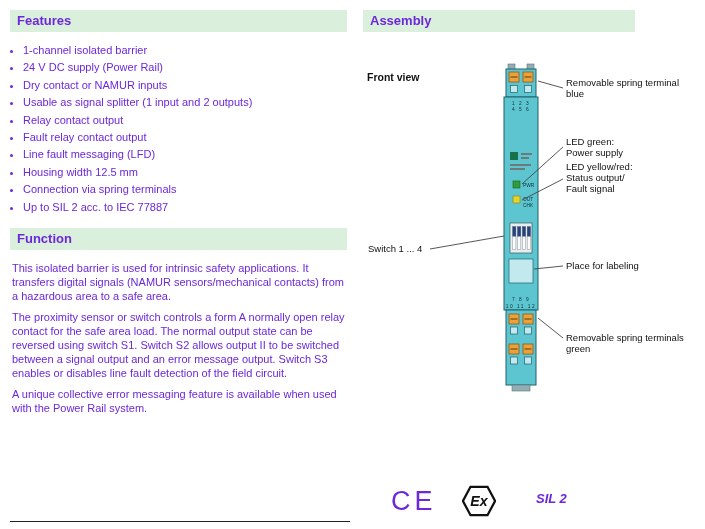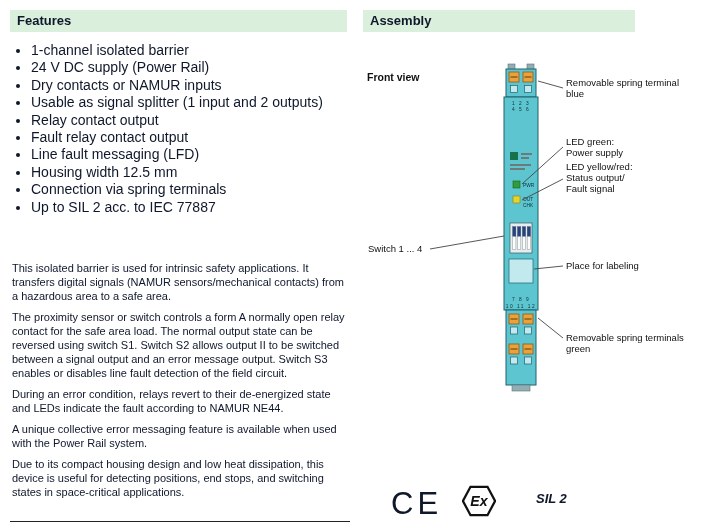--- a/index.html
+++ b/index.html
@@ -1,30 +1,30 @@
 <!DOCTYPE html>
 <html style="--heading-bg: #daefdc; --device-teal: #5cc5d0; --device-teal-dark: #1f636d; --terminal-orange: #e9a23d; --led-green: #2f9e38; --led-yellow: #e6d32b;"><head>
 <meta charset="utf-8">
 <style>
   html,body{margin:0;padding:0;background:#fff;}
   .page{position:relative;width:705px;height:529px;background:#ffffff;overflow:hidden;
-        font-family:"Liberation Sans",sans-serif;color:#0f172a;}
+        font-family:"Liberation Sans",sans-serif;color:#6d28d9;}
   .hbar{position:absolute;height:22px;background:var(--heading-bg,#daefdc);
         font-size:13px;font-weight:bold;line-height:22px;padding-left:7px;box-sizing:border-box;}
   #features-bar{left:10px;top:10px;width:337px;}
   #function-bar{left:10px;top:228px;width:337px;}
   #assembly-bar{left:363px;top:10px;width:272px;}
-  .features-list{position:absolute;left:14px;top:44px;width:330px;margin:0;padding:0 0 0 17px;
-        font-size:14px;list-style:disc;}
+  .features-list{position:absolute;left:6px;top:44px;width:330px;margin:0;padding:0 0 0 17px;
+        font-size:11px;list-style:disc;}
   .features-list li{margin-bottom:4.4px;line-height:13px;}
   .function-text{position:absolute;left:12px;top:261px;width:335px;font-size:11px;line-height:14px;}
   .function-text p{margin:0 0 7px 0;}
   .diagram{position:absolute;left:363px;top:55px;}
   .footer-rule{position:absolute;left:10px;top:521px;width:340px;height:1px;background:#222;}
-  .ce-mark{position:absolute;left:391px;top:486px;font-size:31px;font-weight:400;letter-spacing:4px;}
+  .ce-mark{position:absolute;left:391px;top:486px;font-size:27px;font-weight:400;letter-spacing:4px;}
   .ex-mark{position:absolute;left:462px;top:484px;}
   .sil2{position:absolute;left:536px;top:491px;font-size:13px;font-weight:bold;font-style:italic;}
   
   .front-view{font-size:10.5px;font-weight:bold;fill:#111;}
   .dev-body{fill:var(--device-teal,#5cc5d0);stroke:var(--device-teal-dark,#1f636d);stroke-width:1;}
   .dev-inset{fill:#c2e9ee;stroke:var(--device-teal-dark,#1f636d);stroke-width:0.7;}
   .screw{fill:var(--terminal-orange,#e9a23d);stroke:#8c5a12;stroke-width:0.8;}
   .slot{stroke:#7a4c0d;stroke-width:1.2;}
   .tab{fill:#93aeb3;stroke:#5a7478;stroke-width:0.6;}
   .face-num{font-size:4.8px;fill:#0c3038;text-anchor:middle;letter-spacing:1.5px;}
@@ -41,37 +41,36 @@
 </head>
 <body>
 
 <div class="page">
 
   <div class="hbar" id="features-bar">Features</div>
 
   <ul class="features-list">
     <li>1-channel isolated barrier</li>
     <li>24 V DC supply (Power Rail)</li>
-    <li>Dry contacts or NAMUR inputs</li>
+    <li>Dry contact or NAMUR inputs</li>
     <li>Usable as signal splitter (1 input and 2 outputs)</li>
     <li>Relay contact output</li>
     <li>Fault relay contact output</li>
     <li>Line fault messaging (LFD)</li>
     <li>Housing width 12.5 mm</li>
     <li>Connection via spring terminals</li>
     <li>Up to SIL 2 acc. to IEC 77887</li>
   </ul>
 
+  <div class="hbar" id="function-bar">Function</div>
 
   <div class="function-text">
     <p>This isolated barrier is used for intrinsic safety applications. It transfers digital signals (NAMUR sensors/mechanical contacts) from a hazardous area to a safe area.</p>
     <p>The proximity sensor or switch controls a form A normally open relay contact for the safe area load. The normal output state can be reversed using switch S1. Switch S2 allows output II to be switched between a signal output and an error message output. Switch S3 enables or disables line fault detection of the field circuit.</p>
-    <p>During an error condition, relays revert to their de-energized state and LEDs indicate the fault according to NAMUR NE44.</p>
     <p>A unique collective error messaging feature is available when used with the Power Rail system.</p>
-    <p>Due to its compact housing design and low heat dissipation, this device is useful for detecting positions, end stops, and switching states in space-critical applications.</p>
   </div>
 
   <div class="footer-rule"></div>
 
   <div class="hbar" id="assembly-bar">Assembly</div>
 
   <svg class="diagram" width="332" height="350" viewBox="0 0 332 350" xmlns="http://www.w3.org/2000/svg">
 
     <text class="front-view" x="4" y="26">Front view</text>
 

